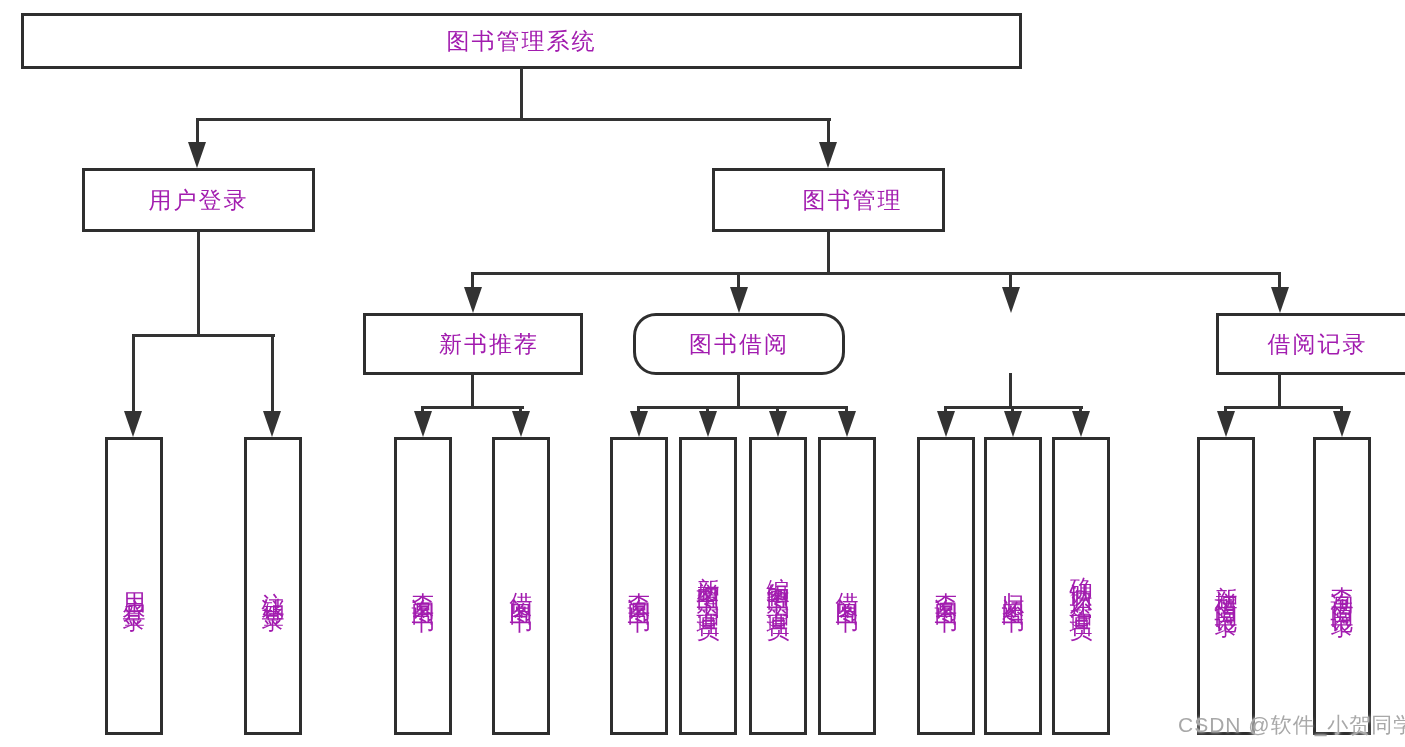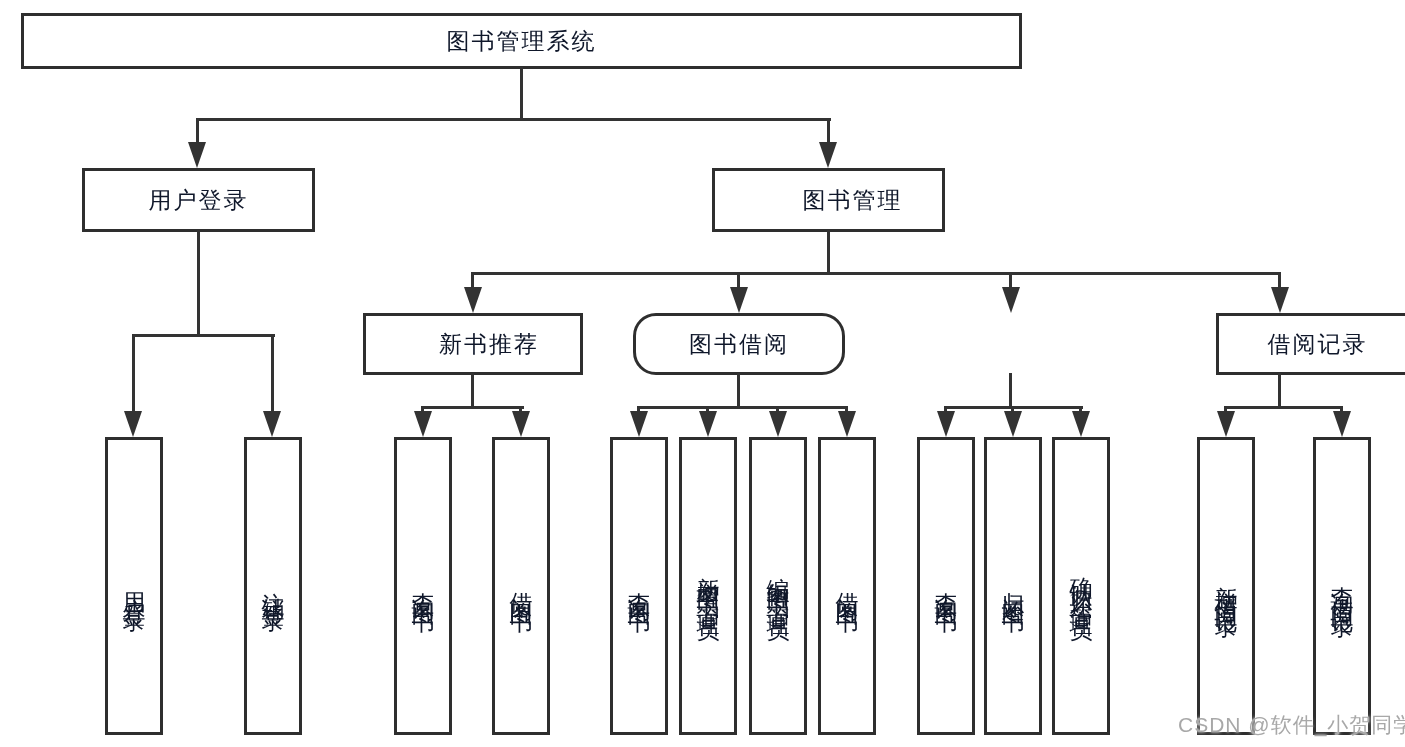--- a/index.html
+++ b/index.html
@@ -3,21 +3,21 @@
 <meta charset="utf-8">
 <style>
   html,body{margin:0;padding:0;background:#fff;}
   .stage{
     position:relative;width:1405px;height:747px;background:#ffffff;
     font-family:"Liberation Sans","DejaVu Sans",sans-serif;overflow:hidden;
   }
   .node{
     position:absolute;box-sizing:border-box;background:#ffffff;
     border:3px solid #2e2e2e;display:flex;align-items:center;justify-content:center;
-    color:#0f172a;
+    color:#a21caf;
   }
   .h-label{font-size:23px;letter-spacing:2px;white-space:nowrap;}
   .leaf{width:58px;top:437px;height:298px;}
   .leaf .v{
     writing-mode:vertical-rl;text-orientation:mixed;
     font-size:23px;line-height:1;letter-spacing:6px;white-space:nowrap;
   }
   .vl{position:absolute;width:3px;background:#333333;}
   .hl{position:absolute;height:3px;background:#333333;}
   .ar{

